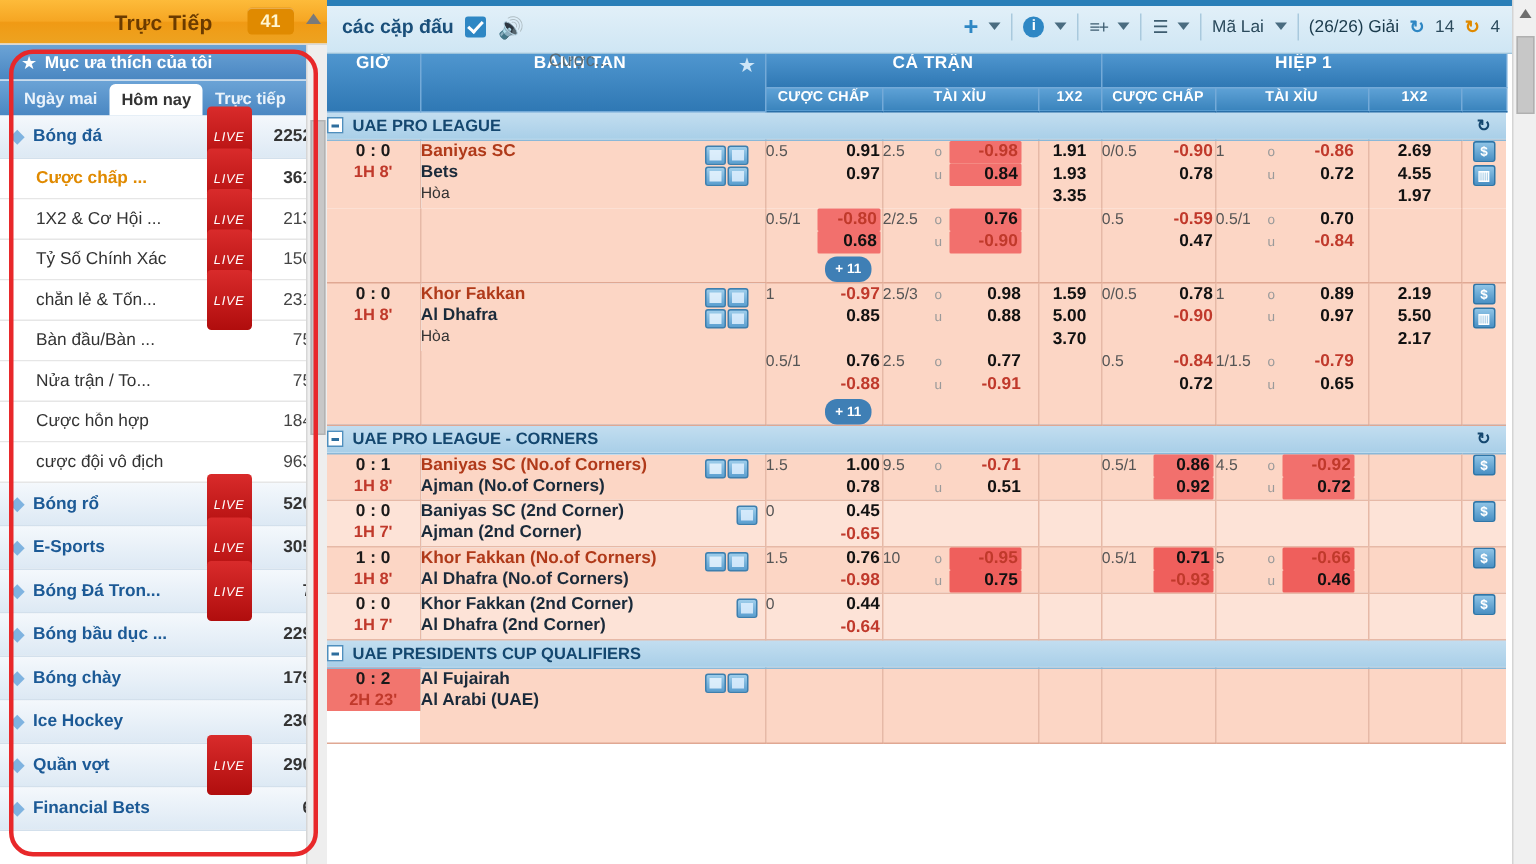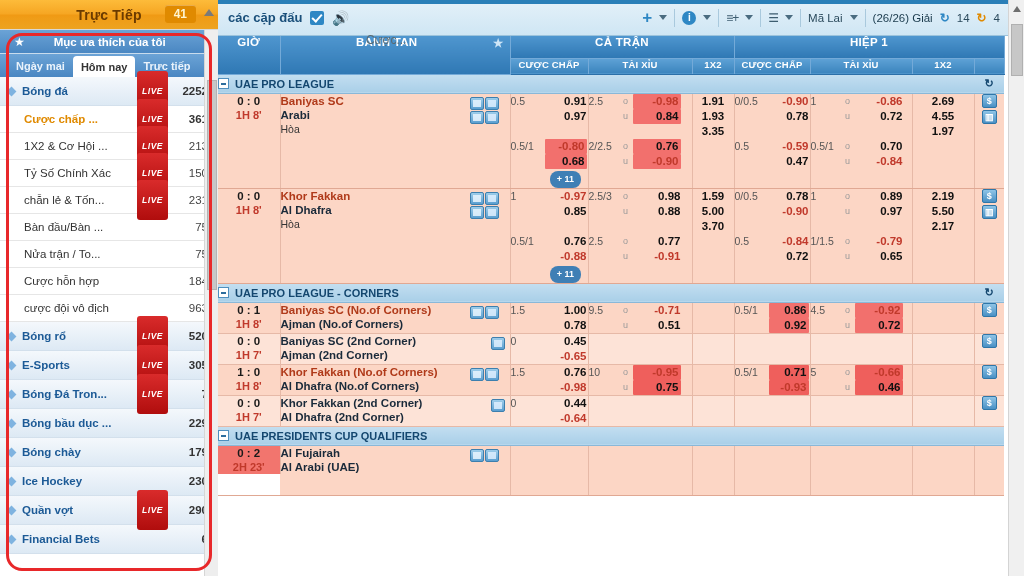--- a/index.html
+++ b/index.html
@@ -56,21 +56,21 @@
   .sb-scroll { height: 546px; overflow: hidden; }
 
   .fav-row {
     height: 24px;
     background: linear-gradient(to bottom, #6ba3d6 0%, #4a87c2 100%);
     display: flex; align-items: center; gap: 5px;
     padding: 0 0 0 14px;
     border-bottom: 1px solid #c9dced;
   }
   .fav-row .star { color: #ffffff; font-size: 12px; }
-  .fav-row .lbl { color: #ffffff; font-weight: bold; font-size: 11.5px; margin-left: 24px; }
+  .fav-row .lbl { color: #ffffff; font-weight: bold; font-size: 11.5px; }
 
   .menu-row {
     height: 24px;
     background: linear-gradient(to bottom, #e8f1f9 0%, #d2e3f1 100%);
     display: flex; align-items: center; gap: 6px;
     padding: 0 0 0 14px;
     border-bottom: 1px solid #c9dced;
   }
   .menu-row .chev {
     width: 0; height: 0; margin-top:-2px;
@@ -120,21 +120,21 @@
     color: #333; font-size: 11.5px;
   }
   .sub-row.sel { color: #e08a00; font-weight: bold; }
   .sub-row .name { flex: 1 1 auto; white-space: nowrap; overflow: hidden; }
   .sub-row .cnt { width: 34px; text-align: right; color: #444; }
   .sub-row.sel .cnt { color: #333; font-weight: bold; }
 
   .livetag {
     display: inline-block;
     background: linear-gradient(to bottom,#d92b2b,#b00d0d);
-    color: #fff; font-size: 8.5px; font-weight: bold; font-style: italic;
+    color: #fff; font-size: 8.5px; font-weight: normal; font-style: italic;
     padding: 15px 5px; border-radius: 3px; margin-right: 6px;
     letter-spacing: .5px;
   }
 
   
   #main { flex: 1 1 auto; height: 576px; position: relative; background: #fff; overflow: hidden; }
 
   .topbar {
     height: 36px;
     background: linear-gradient(to bottom, #e4f1f9 0%, #cfe6f4 100%);
@@ -519,21 +519,21 @@
           <td class="lg-refresh">↻</td>
         </tr>
 
         <tr class="m nb">
           <td class="time bg-a" rowspan="1">
             <div class="sc">0 : 0</div>
             <div class="mn">1H 8'</div>
           </td>
           <td class="teams bg-a">
             <div class="t1">Baniyas SC</div>
-            <div class="t2">Arabi</div>
+            <div class="t2">Bets</div>
             <div class="t3">Hòa</div>
             <span class="ico-wrap">
               <span class="ico"></span><span class="ico g"></span><span class="ico"></span><span class="ico g"></span>
             </span>
           </td>
           <td class="oc bg-a">
             <div class="line">
                 <span class="hcp">0.5</span>
                 <span class="val pos w42">0.91</span>
               </div>

